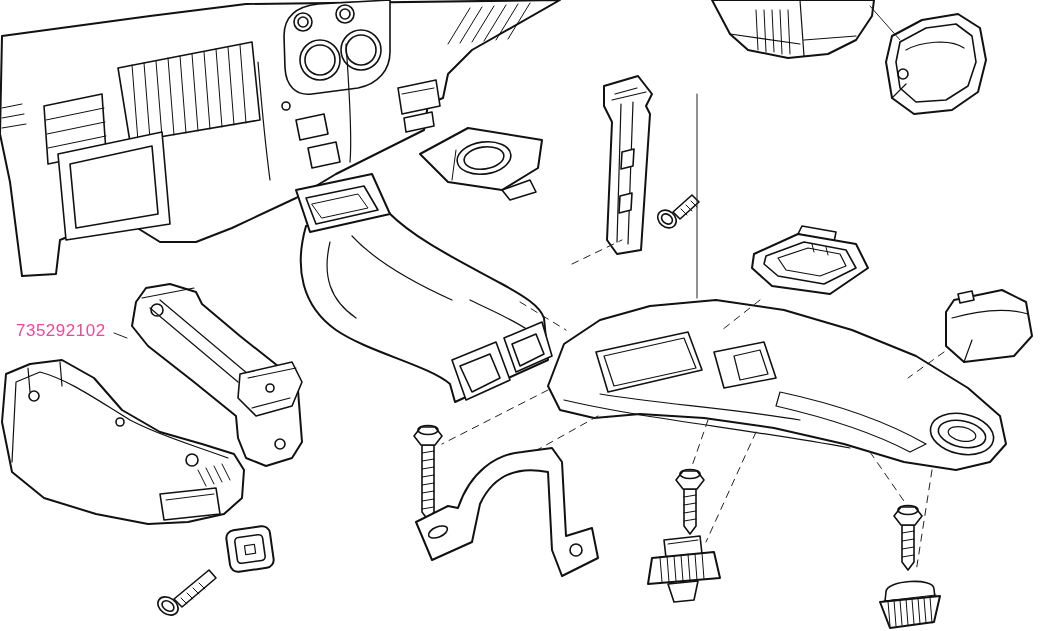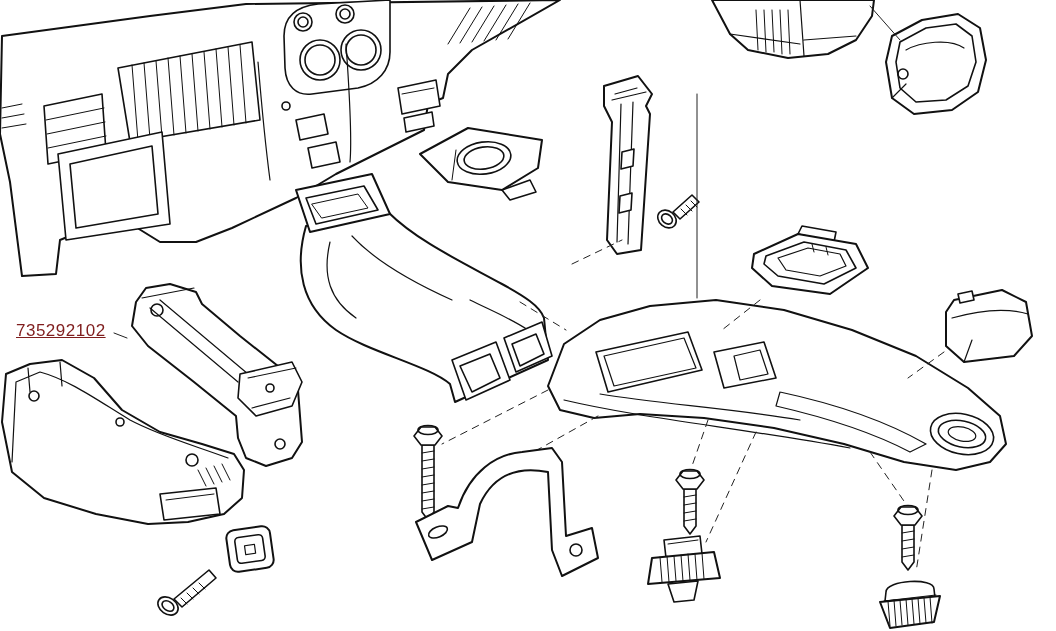--- a/index.html
+++ b/index.html
@@ -9,22 +9,21 @@
     background:#ffffff;
     overflow:hidden;
     font-family:"Liberation Sans", sans-serif;
   }
   #diagram-svg{position:absolute;left:0;top:0;width:1056px;height:631px;}
   .part-label{
     position:absolute;
     left:16px;top:321px;
     font-size:17px;
     letter-spacing:0.5px;
-    color:#7f1d1d;
-    text-decoration:underline;
+    color:#ec4899;
     cursor:pointer;
     white-space:nowrap;
   }
 </style>
 </head>
 <body>
 
 <div id="canvas">
 
   <svg id="diagram-svg" viewBox="0 0 1056 631" xmlns="http://www.w3.org/2000/svg">

